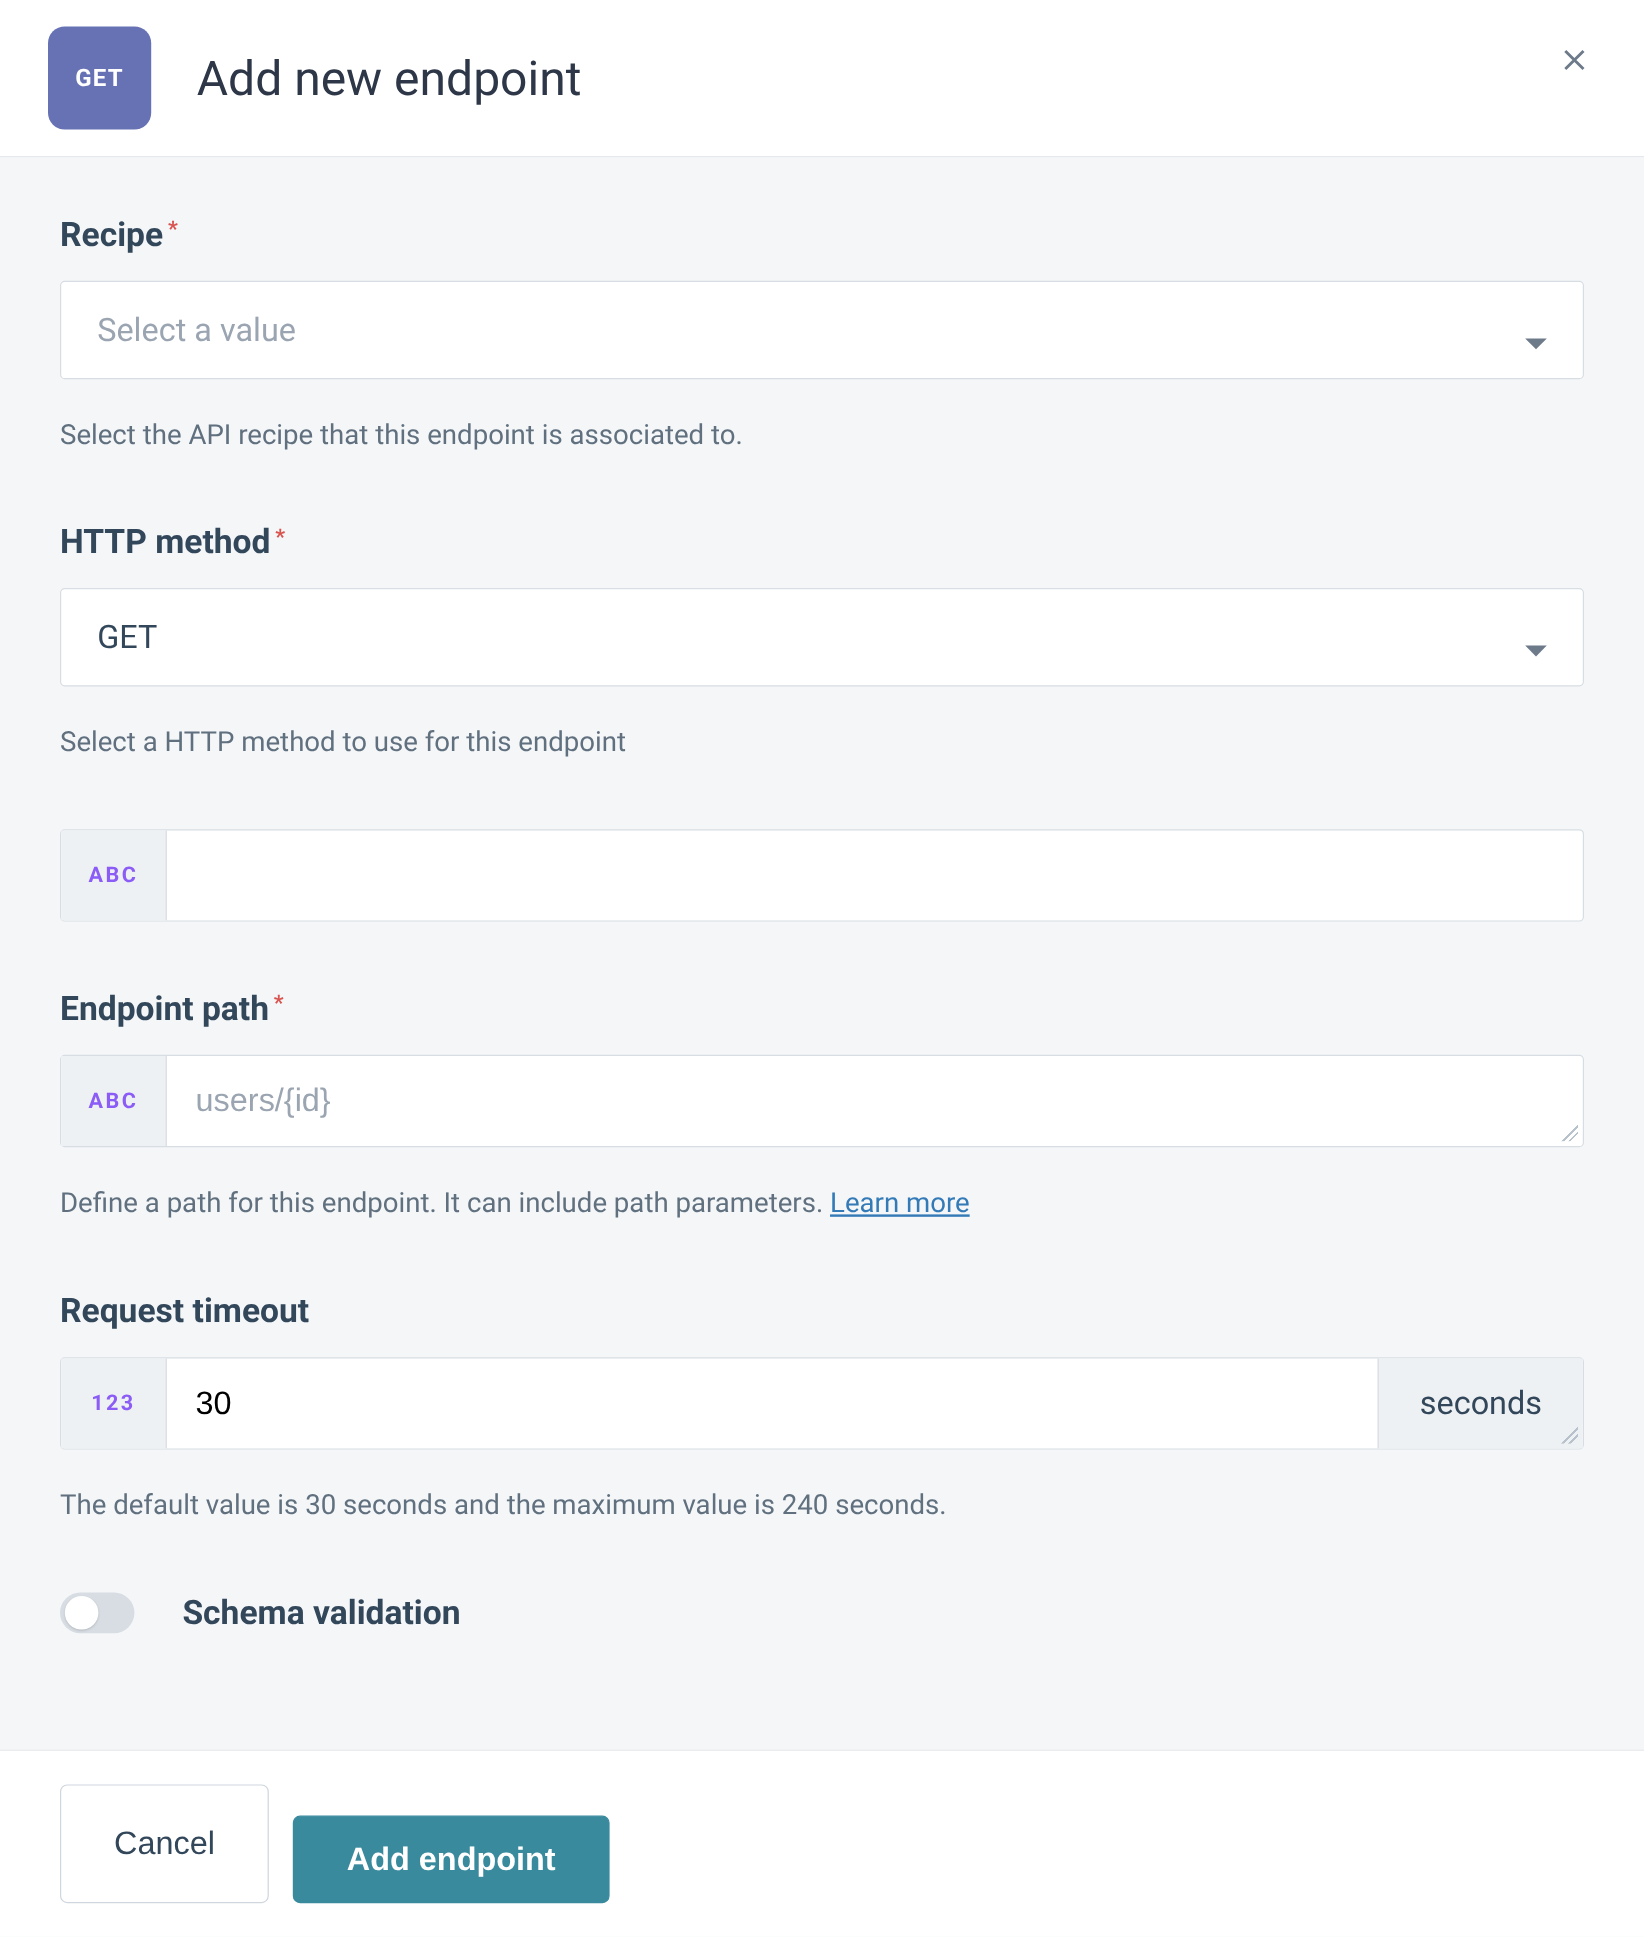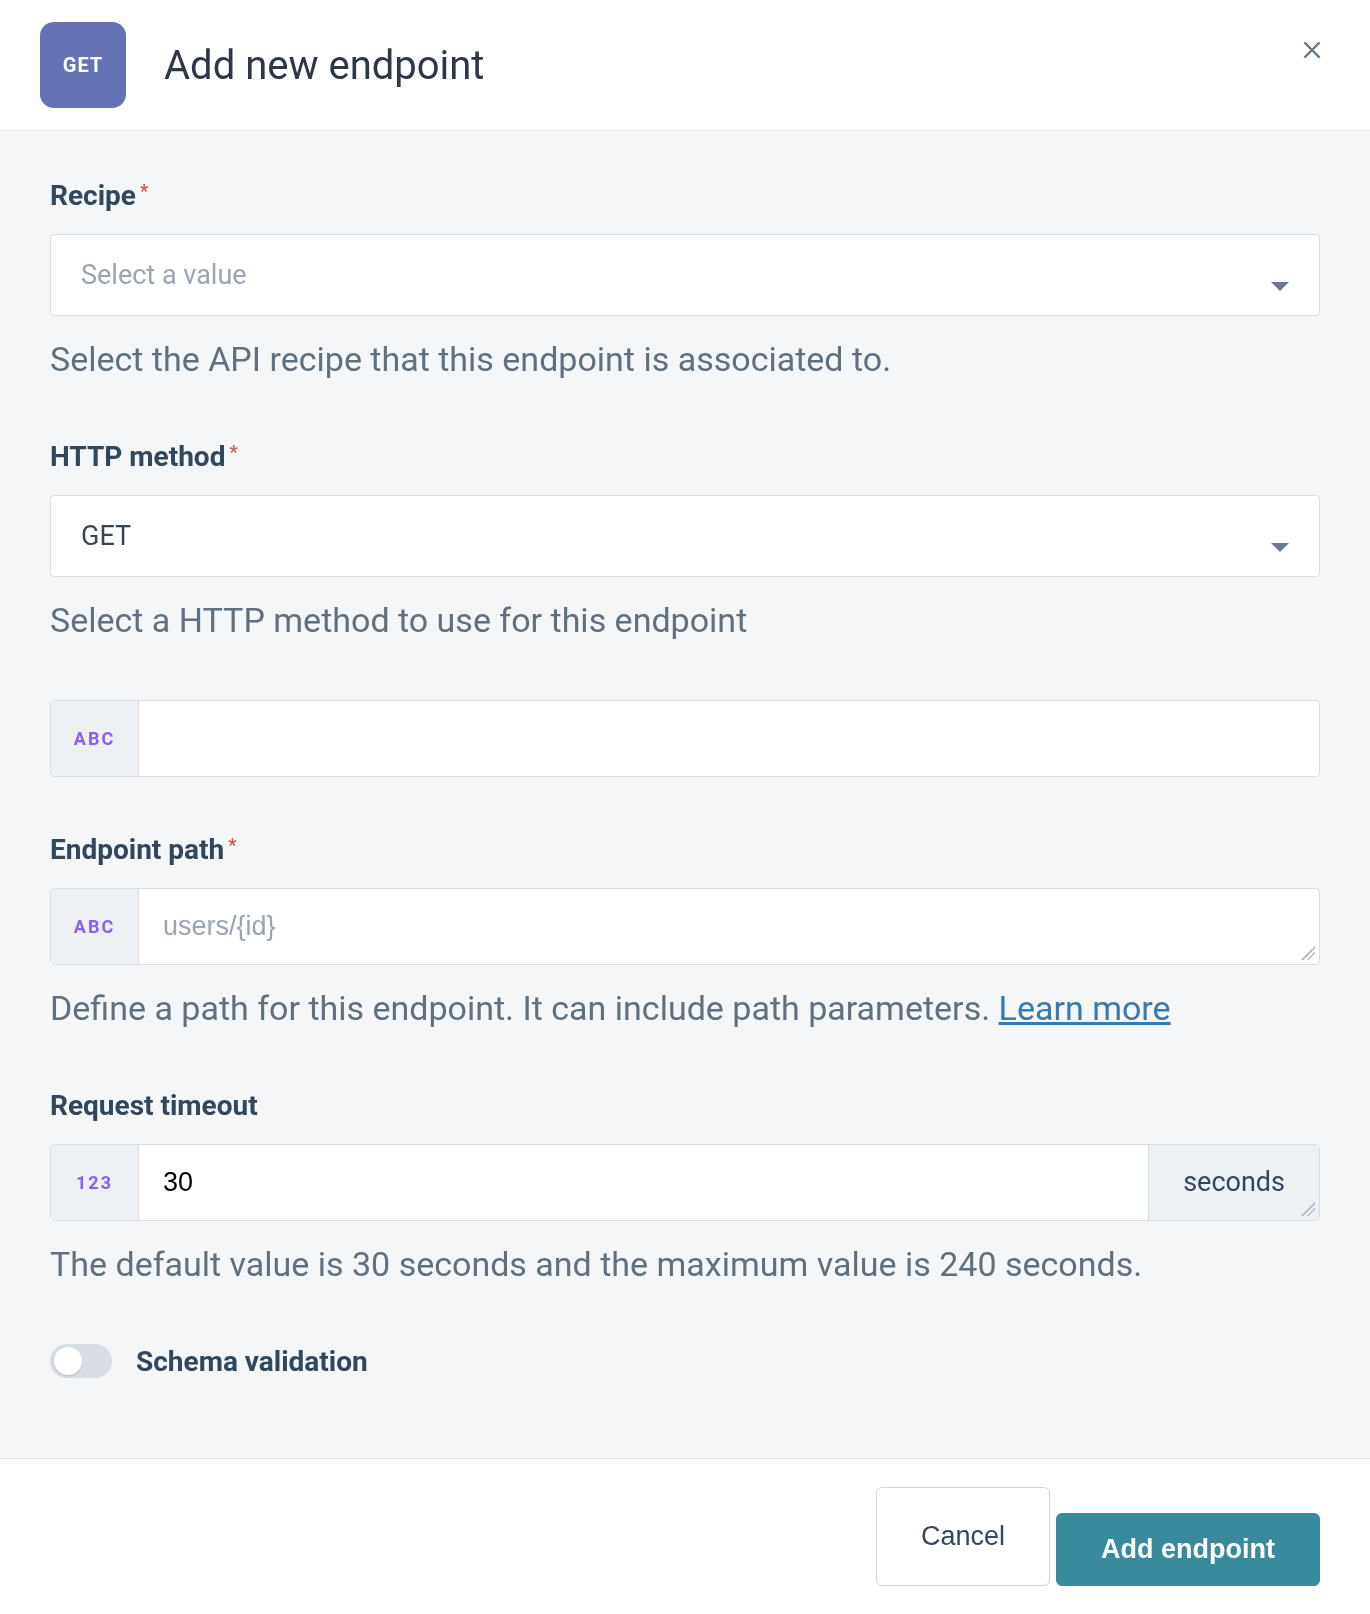--- a/index.html
+++ b/index.html
@@ -38,21 +38,21 @@
     flex: 1;
     padding: 48px 50px 40px 50px;
     overflow: auto;
   }
   .field { margin-bottom: 56px; }
   .field-label {
     font-size: 28px; font-weight: 700; color: #33475b;
     margin-bottom: 22px; display: block;
   }
   .req { color: #d9534f; font-size: 18px; position: relative; top: -8px; left: 4px; font-weight: 700; }
-  .help-text { font-size: 34px; color: #60707f; margin-top: 20px; line-height: 1.4; }
+  .help-text { font-size: 23px; color: #60707f; margin-top: 31px; line-height: 1.4; }
   .help-text a { color: #337ab7; text-decoration: underline; }
 
   
   .select {
     width: 100%;
     border: 1.5px solid #d7dde3;
     background: #fff;
     padding: 24px 30px;
     font-size: 27px;
     border-radius: 4px;
@@ -105,38 +105,38 @@
   }
   .resize-handle::after {
     content: '';
     position: absolute; right: 4px; bottom: 4px;
     width: 14px; height: 14px;
     background:
       linear-gradient(135deg, transparent 0 50%, #b8c2cc 50% 58%, transparent 58% 70%, #b8c2cc 70% 78%, transparent 78%);
   }
 
   
-  .toggle-row { display: flex; align-items: center; gap: 24px; }
+  .toggle-row { display: flex; align-items: center; gap: 40px; }
   .toggle {
     width: 62px; height: 34px; background: #d7dde3;
     border-radius: 17px; position: relative; cursor: pointer;
   }
   .toggle::after {
     content: ''; position: absolute; top: 3px; left: 4px;
     width: 28px; height: 28px; background: #fff; border-radius: 50%;
     box-shadow: 0 1px 2px rgba(0,0,0,.15);
   }
   .toggle-label { font-size: 28px; font-weight: 700; color: #33475b; }
 
   
   .footer {
     background: #fff;
     border-top: 1px solid #e5e8ec;
     padding: 28px 50px;
-    display: flex; justify-content: flex-end; gap: 6px;
+    display: flex; gap: 20px;
   }
   .btn {
     padding: 20px 44px;
     font-size: 27px;
     border-radius: 6px;
     cursor: pointer;
     font-weight: 500;
   }
   .btn-secondary {
     background: #fff; border: 1.5px solid #cfd6dd; color: #33475b;

